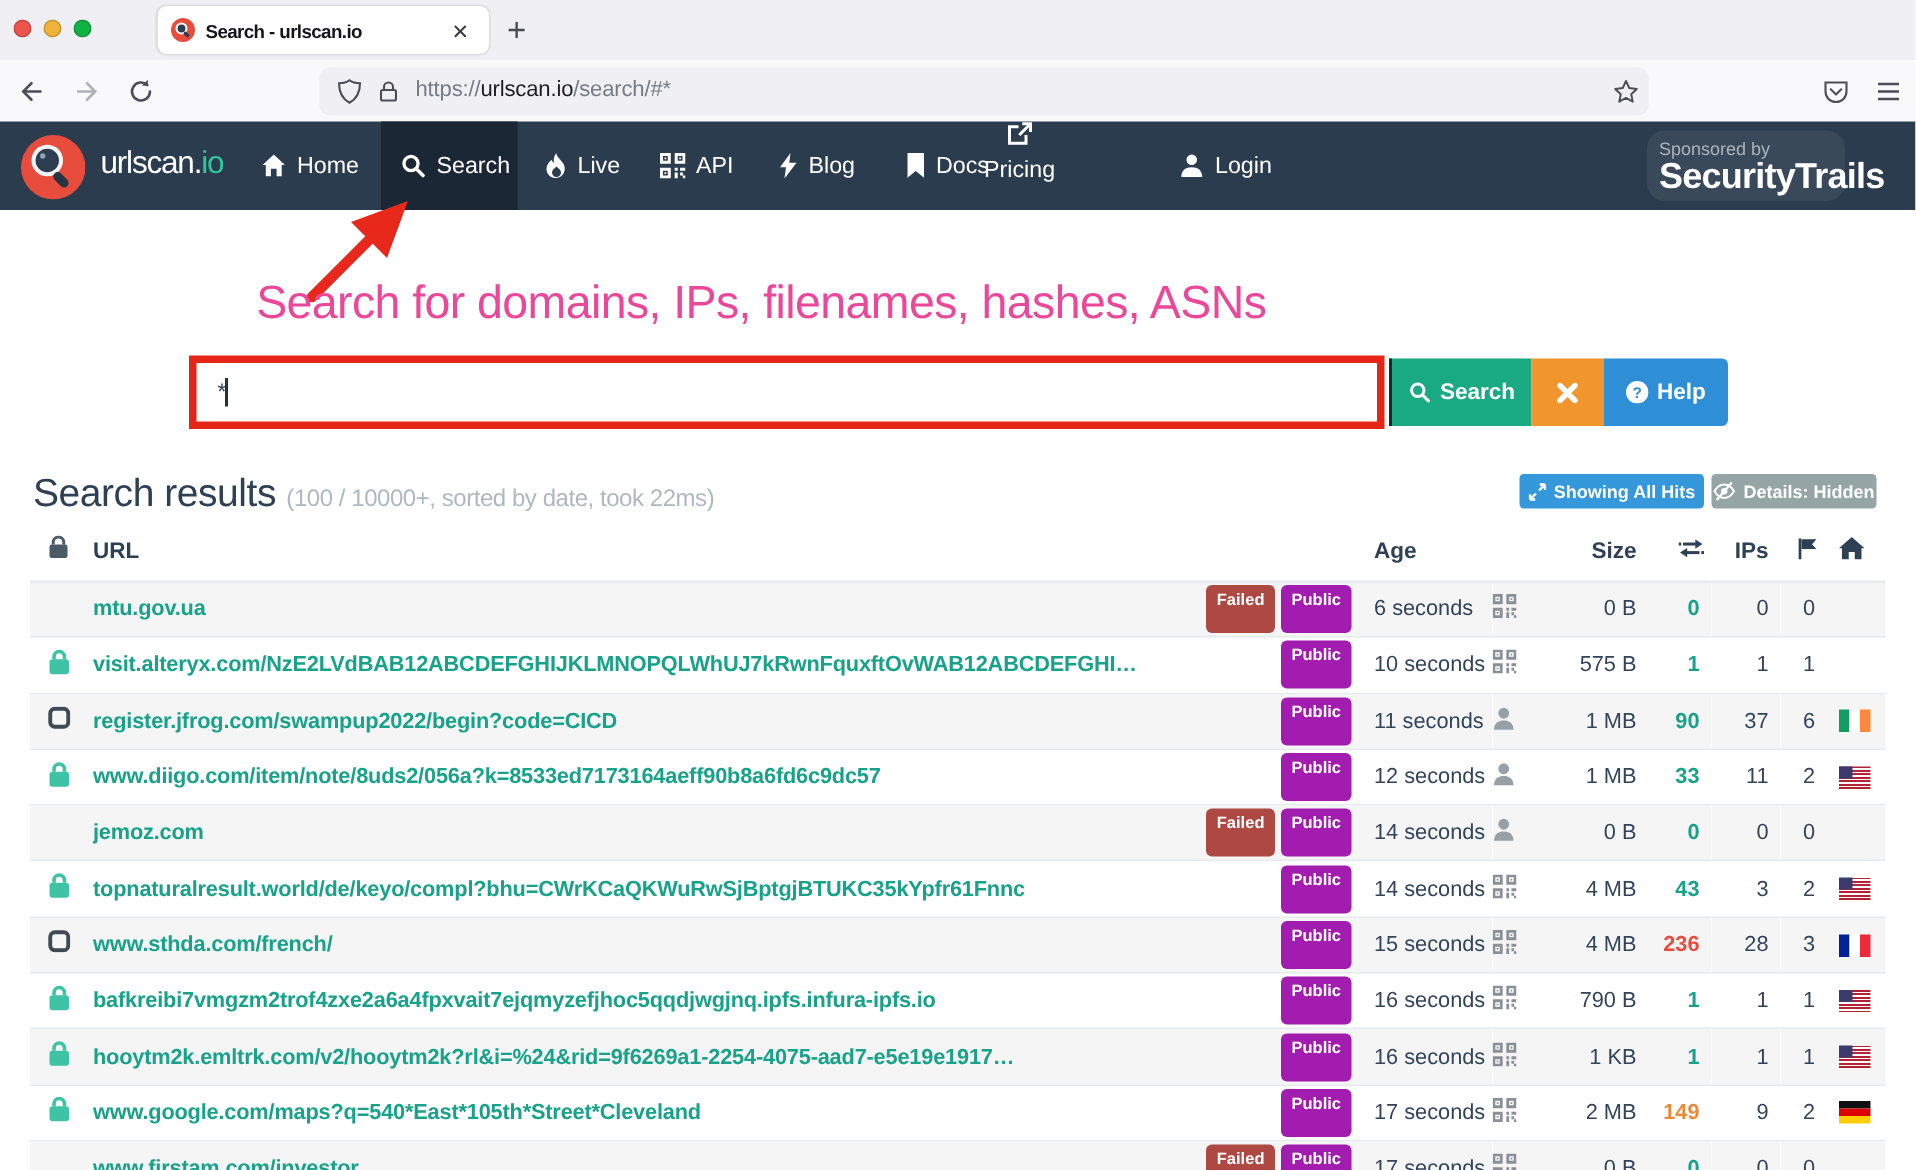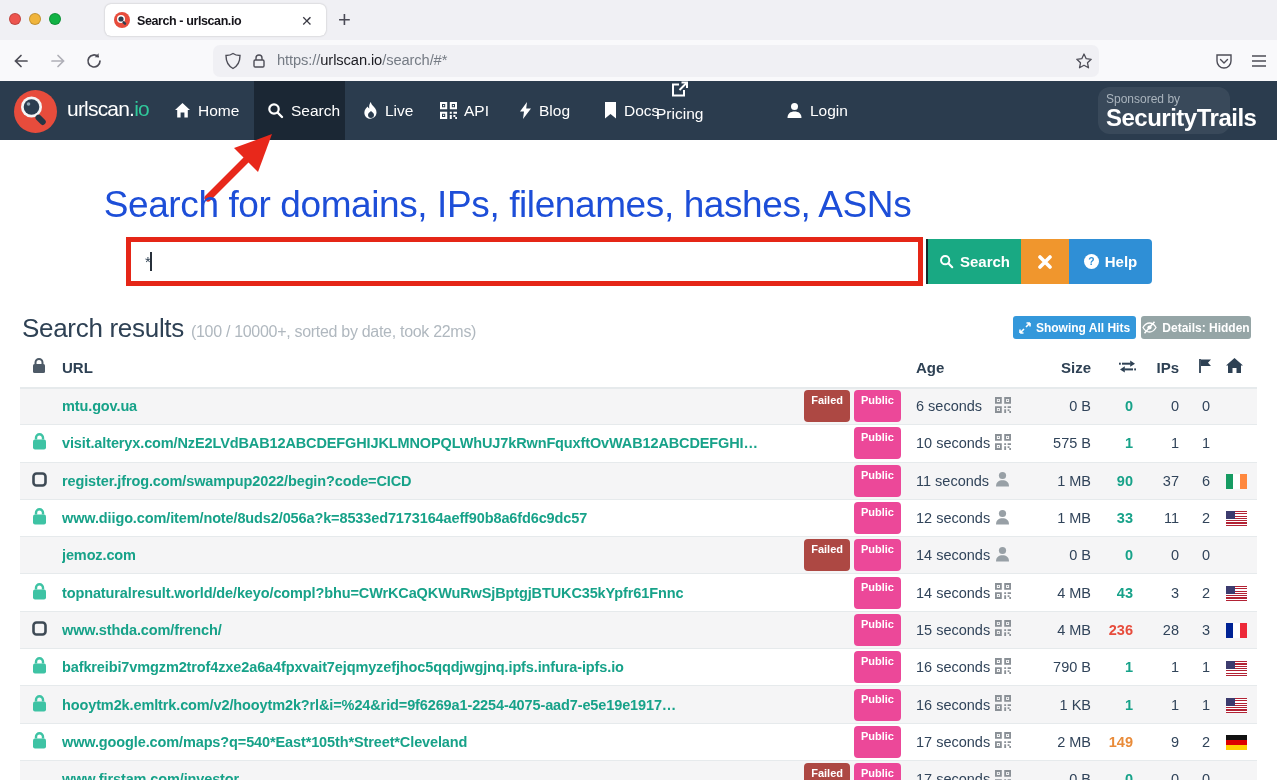--- a/index.html
+++ b/index.html
@@ -33,21 +33,21 @@
 #logotext { position:absolute; left:67px; top:97px; letter-spacing:-0.8px; font-size:21px; color:#fff; }
 #logotext b { font-weight:400; color:#fff; }
 #logotext .io { color:#30c89b; }
 #sponsor { position:absolute; left:1098px; top:87px; width:132px; height:47px;
   background:rgba(255,255,255,.07); border-radius:12px; }
 #sponsor .s1 { position:absolute; left:8px; top:5px; font-size:12px; color:#aab4bd; }
 #sponsor .s2 { position:absolute; left:8px; top:17px; font-size:24px; font-weight:bold; color:#fff; letter-spacing:-.5px; }
 
 
 #hero-h { position:absolute; left:0; top:183.5px; width:1015px; text-align:center;
-  font-size:37px; letter-spacing:-0.4px;  color:#1d4ed8; }
+  font-size:31px; letter-spacing:-0.4px;  color:#ec4899; }
 #searchwrap { position:absolute; left:126px; top:237px; width:797px; height:49px;
   background:#fff; border:5px solid #e52617; }
 #searchwrap .star { position:absolute; left:14px; top:11px; font-size:15px; color:#2c3e50; }
 #searchwrap .caret { position:absolute; left:19px; top:10px; width:1.5px; height:19px; background:#27303a; }
 .hbtn { position:absolute; top:239px; height:45px; color:#fff; font-weight:bold; font-size:15px;
   display:flex; align-items:center; justify-content:center; gap:6px; }
 #btn-search { left:926px; width:95px; background:#19a983; border-left:2px solid #142b2d; }
 #btn-x { left:1021px; width:48px; background:#f0962d; }
 #btn-help { left:1069px; width:83px; background:#2f8fd6; border-radius:0 4px 4px 0; }
 
@@ -73,21 +73,21 @@
 #tbl .c-lock { padding-left:12px; }
 #tbl .c-age { padding-left:11px; }
 #tbl .c-num { text-align:right; }
 #tbl .c-flag { padding-left:8px; }
 a.url { color:#17a289; font-weight:bold; font-size:14.5px; letter-spacing:-0.12px; text-decoration:none; }
 .urlcell { display:flex; align-items:center; }
 .urlflex { flex:1 1 auto; overflow:hidden; text-overflow:ellipsis; white-space:nowrap; }
 .badge { display:inline-block; height:32px; line-height:20px; padding:0 7px; border-radius:4px;
   color:#fff; font-size:11px; font-weight:bold; margin-left:4px; flex:0 0 auto; }
 .b-fail { background:#ad4843; }
-.b-pub  { background:#ec4899; }
+.b-pub  { background:#a21caf; }
 .nteal { color:#17a289; font-weight:bold; }
 .nred  { color:#e74c3c; font-weight:bold; }
 .norg  { color:#e98b39; font-weight:bold; }
 .flag { display:inline-block; width:21px; height:15px; position:relative; vertical-align:middle; }
 </style>
 </head>
 <body>
 <div id="stage">
 
   <div id="toolbar">

